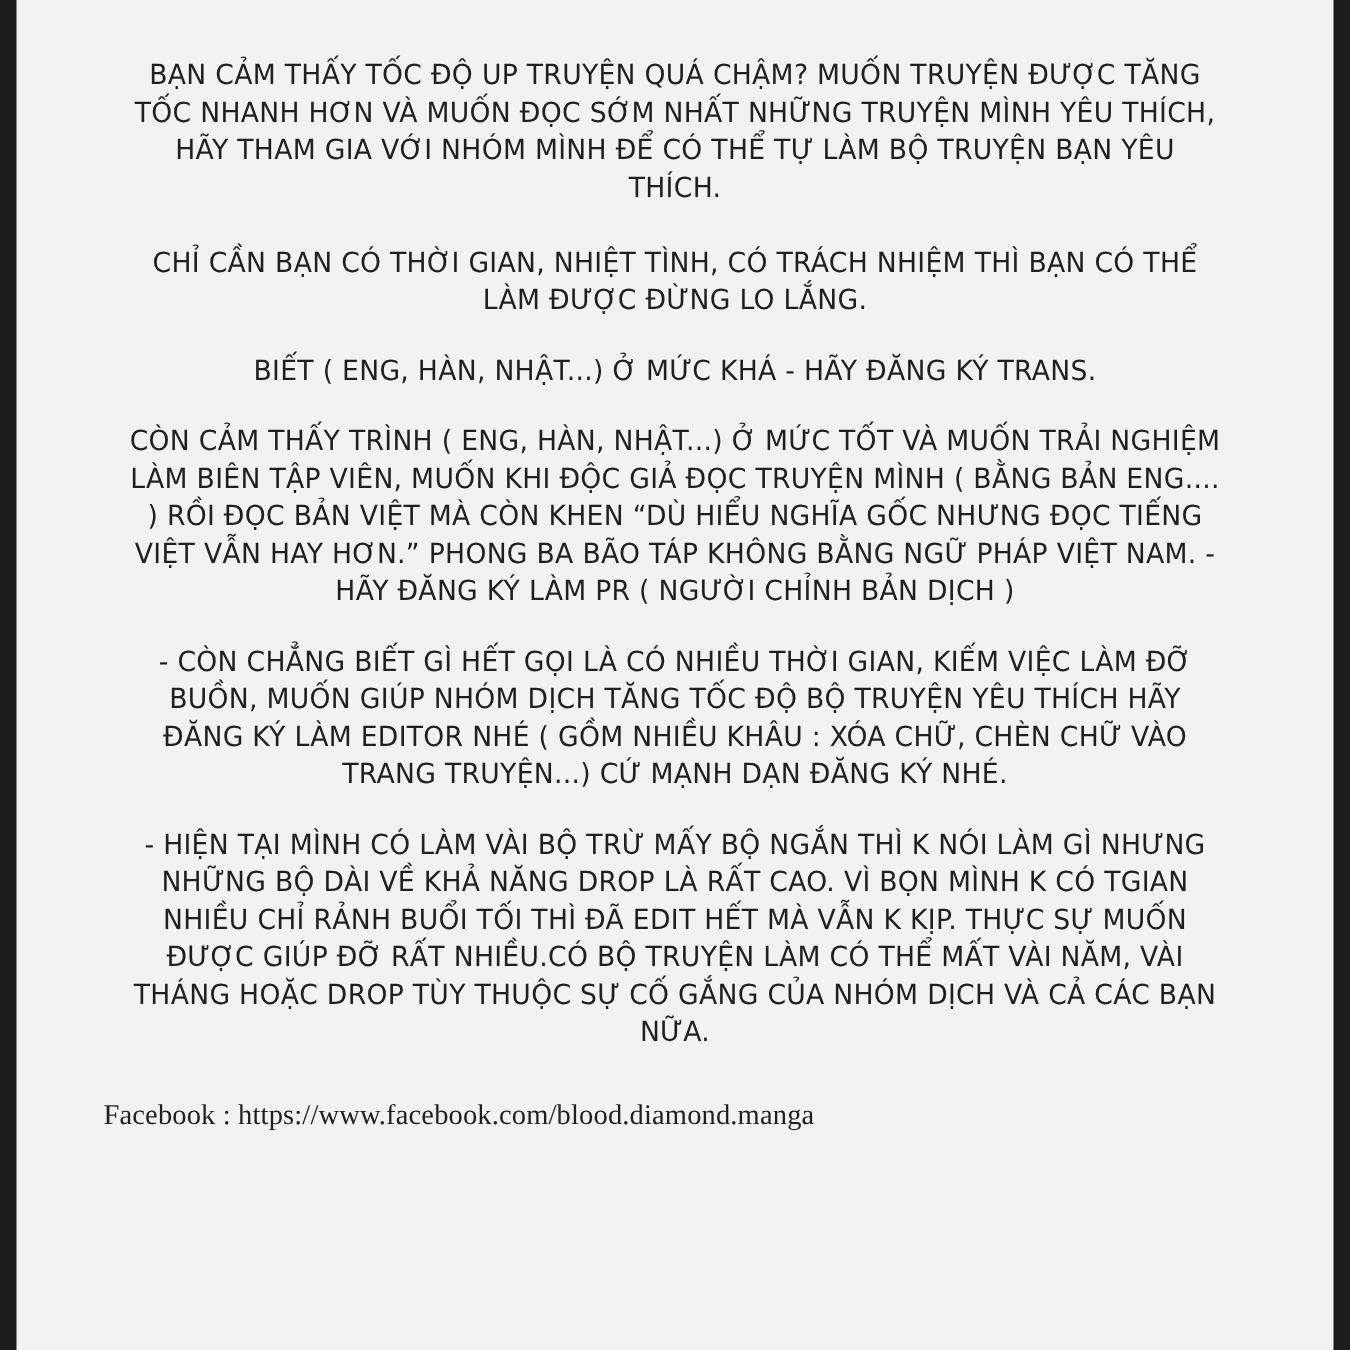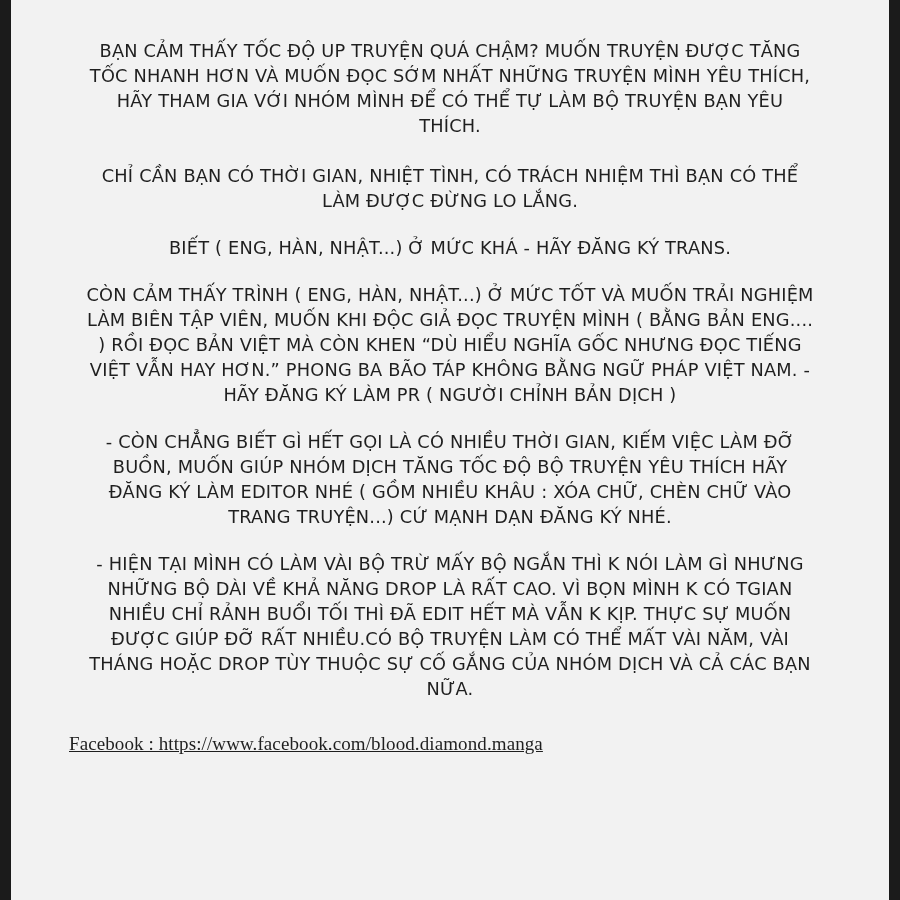--- a/index.html
+++ b/index.html
@@ -70,21 +70,20 @@
     text-align: left;
     font-family: "Liberation Serif", serif;
     font-size: 19px;
     line-height: 30px;
     color: #1f1f1f;
     text-transform: none;
     letter-spacing: 0.1px;
   }
   .contact div {
     white-space: nowrap;
-    text-decoration: underline;
   }
 </style>
 </head>
 <body>
 
 <div class="page">
   <div class="edge-left"></div>
   <div class="edge-right"></div>
 
   <div class="content">

